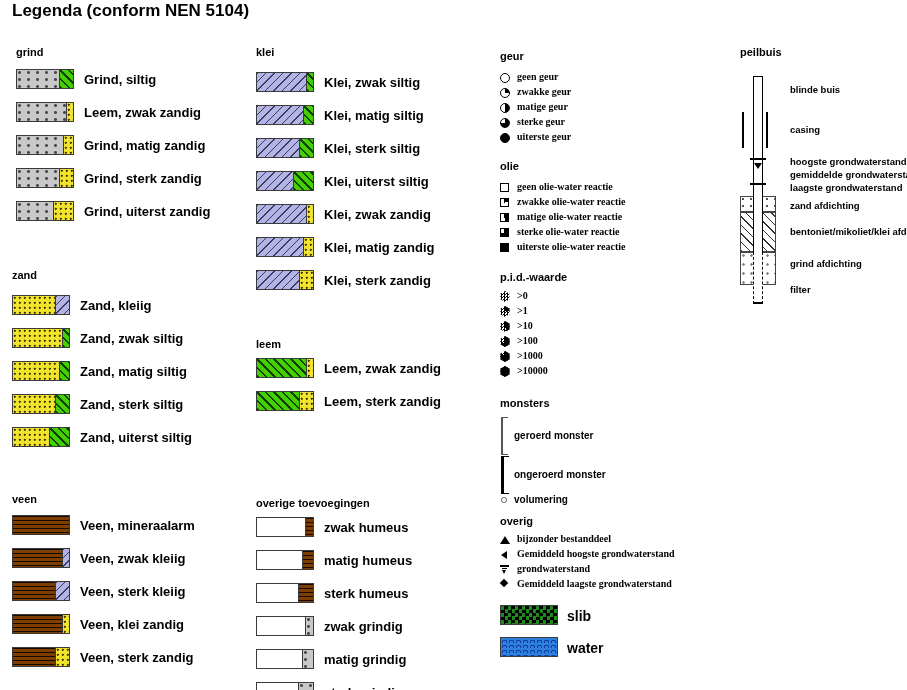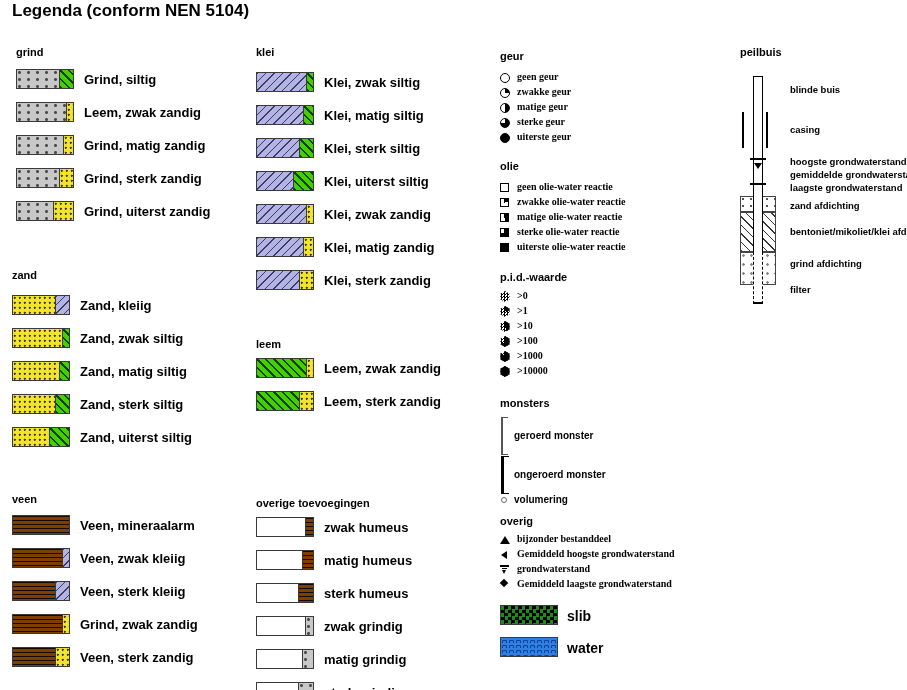--- a/index.html
+++ b/index.html
@@ -159,21 +159,21 @@
   <div class="lrow">
       <div class="sw p-veen">
         <div class="sub p-klei w13"></div>
       </div>
       <span class="lbl">Veen, sterk kleiig</span>
     </div>
   <div class="lrow">
       <div class="sw p-veen">
         <div class="sub p-zand w6"></div>
       </div>
-      <span class="lbl">Grind, zwak zandig</span>
+      <span class="lbl">Veen, klei zandig</span>
     </div>
   <div class="lrow">
       <div class="sw p-veen">
         <div class="sub p-zand w13"></div>
       </div>
       <span class="lbl">Veen, sterk zandig</span>
     </div>
 </div>
 
 <div class="sec" style="left:256px;top:46px;">

